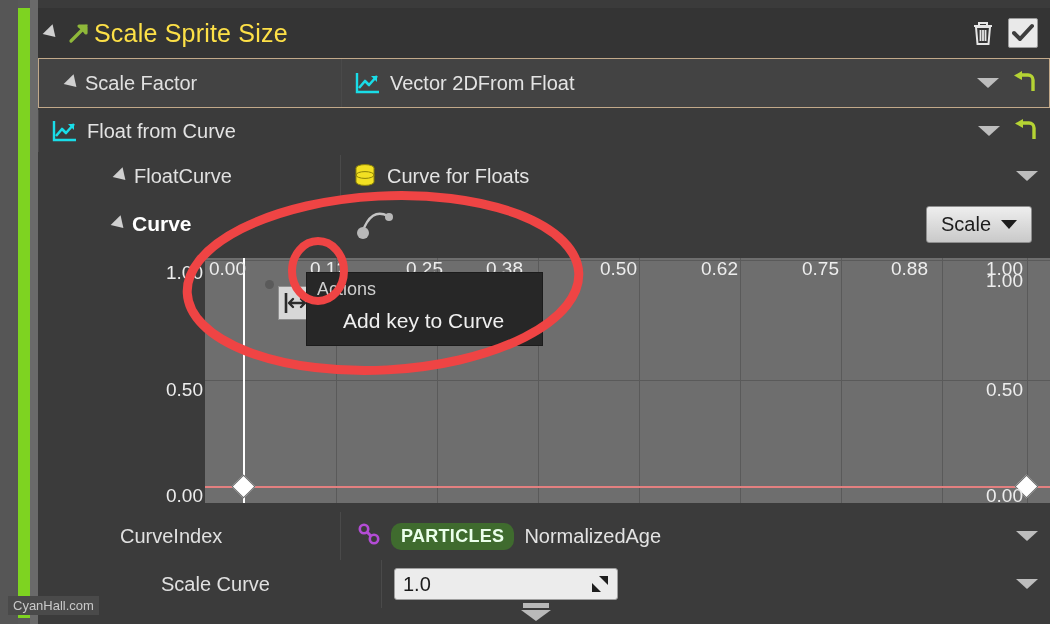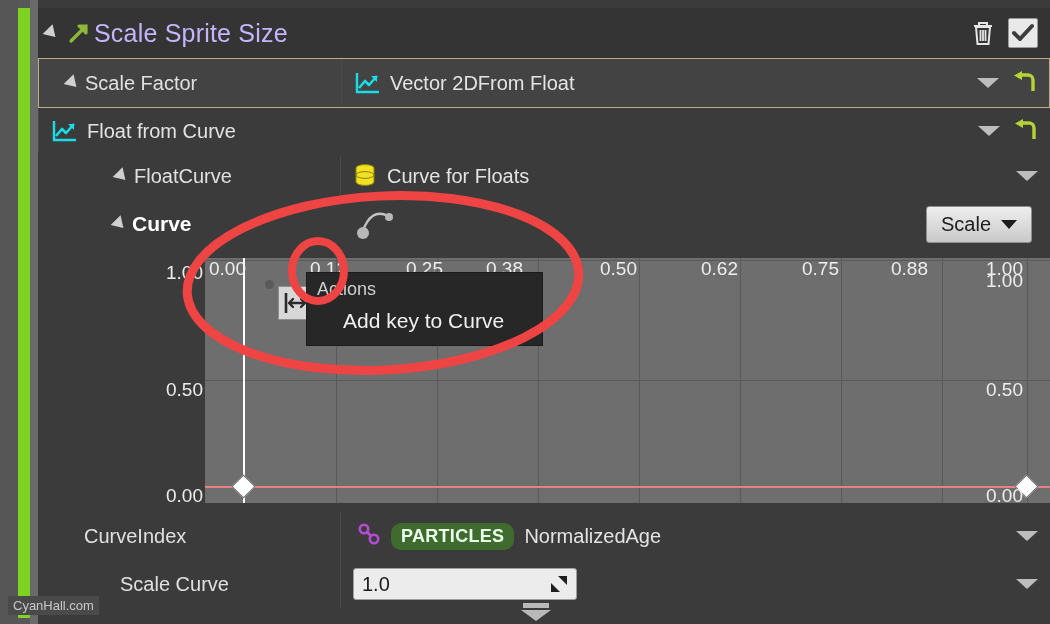--- a/index.html
+++ b/index.html
@@ -20,21 +20,21 @@
   .panel { position: absolute; left: 38px; top: 0; width: 1012px; height: 624px; background: #3b3b3b; }
 
   
   .hdr { position: absolute; left: 0; top: 8px; width: 1012px; height: 50px; background: #343434;
          display: flex; align-items: center; }
   .expander { width: 26px; display: flex; align-items: center; justify-content: center; cursor: pointer; }
   .expander i { display:block; width: 0; height: 0;
      border-top: 7px solid transparent; border-bottom: 7px solid transparent; border-left: 11px solid #d0d0d0;
      transform: rotate(45deg); }
   .hdr-icon { width: 30px; display:flex; align-items:center; justify-content:center; }
-  .hdr-title { color: #c4b5fd; font-size: 25px; letter-spacing: .2px; }
+  .hdr-title { color: #fde047; font-size: 25px; letter-spacing: .2px; }
   .hdr-right { margin-left: auto; display: flex; align-items: center; gap: 12px; padding-right: 12px; }
   .trash { width: 26px; height: 28px; position: relative; }
   .chkbox { width: 30px; height: 30px; background: #e9e9e9; border: 1px solid #9a9a9a; border-radius: 2px;
             display:flex; align-items:center; justify-content:center; }
 
   
   .row { position: absolute; left: 0; width: 1012px; display: flex; align-items: center; }
   .row-bg-b { background: #3b3b3b; }
   .row .namecol { width: 302px; height: 100%; display: flex; align-items: center; }
   .row .valcol { flex: 1; height: 100%; display: flex; align-items: center; border-left: 1px solid #4a4a4a; padding-left: 8px; }
@@ -273,41 +273,41 @@
 
     <div class="axlabel" style="left:128px;top:262px;">1.00</div>
     <div class="axlabel" style="left:128px;top:379px;">0.50</div>
     <div class="axlabel" style="left:128px;top:485px;">0.00</div>
 
     <div class="axlabel" style="left:948px;top:270px;">1.00</div>
     <div class="axlabel" style="left:948px;top:379px;">0.50</div>
     <div class="axlabel" style="left:948px;top:485px;">0.00</div>
 
     <div class="row row-bg-b" style="top:512px;height:48px;">
-      <div class="namecol" style="padding-left:46px;">
+      <div class="namecol" style="padding-left:82px;">
         <span class="rowlabel">CurveIndex</span>
       </div>
       <div class="valcol">
         <span style="margin:0 8px 0 6px;">
           <svg width="28" height="28" viewBox="0 0 28 28">
             <circle cx="9" cy="9" r="4.2" fill="none" stroke="#b44cd6" stroke-width="2.6"></circle>
             <circle cx="19" cy="19" r="4.2" fill="none" stroke="#b44cd6" stroke-width="2.6"></circle>
             <path d="M12 12 L16 16" stroke="#b44cd6" stroke-width="3"></path>
           </svg>
         </span>
         <span class="badge">PARTICLES</span>
         <span class="valtext" style="margin-left:10px;">NormalizedAge</span>
         <div class="rowright">
           <div class="caretdown"></div>
         </div>
       </div>
     </div>
 
     <div class="row row-bg-b" style="top:560px;height:48px;">
-      <div class="namecol" style="padding-left:82px;">
+      <div class="namecol" style="padding-left:82px;margin-left:41px;">
         <span class="rowlabel">Scale Curve</span>
       </div>
       <div class="valcol">
         <div class="numinput" style="margin-left:4px;">
           <span>1.0</span>
           <span class="spin">
             <svg width="18" height="18" viewBox="0 0 18 18">
               <path d="M17 1 L17 10 L8 1 Z" fill="#1e1e1e"></path>
               <path d="M1 17 L10 17 L1 8 Z" fill="#1e1e1e"></path>
             </svg>

